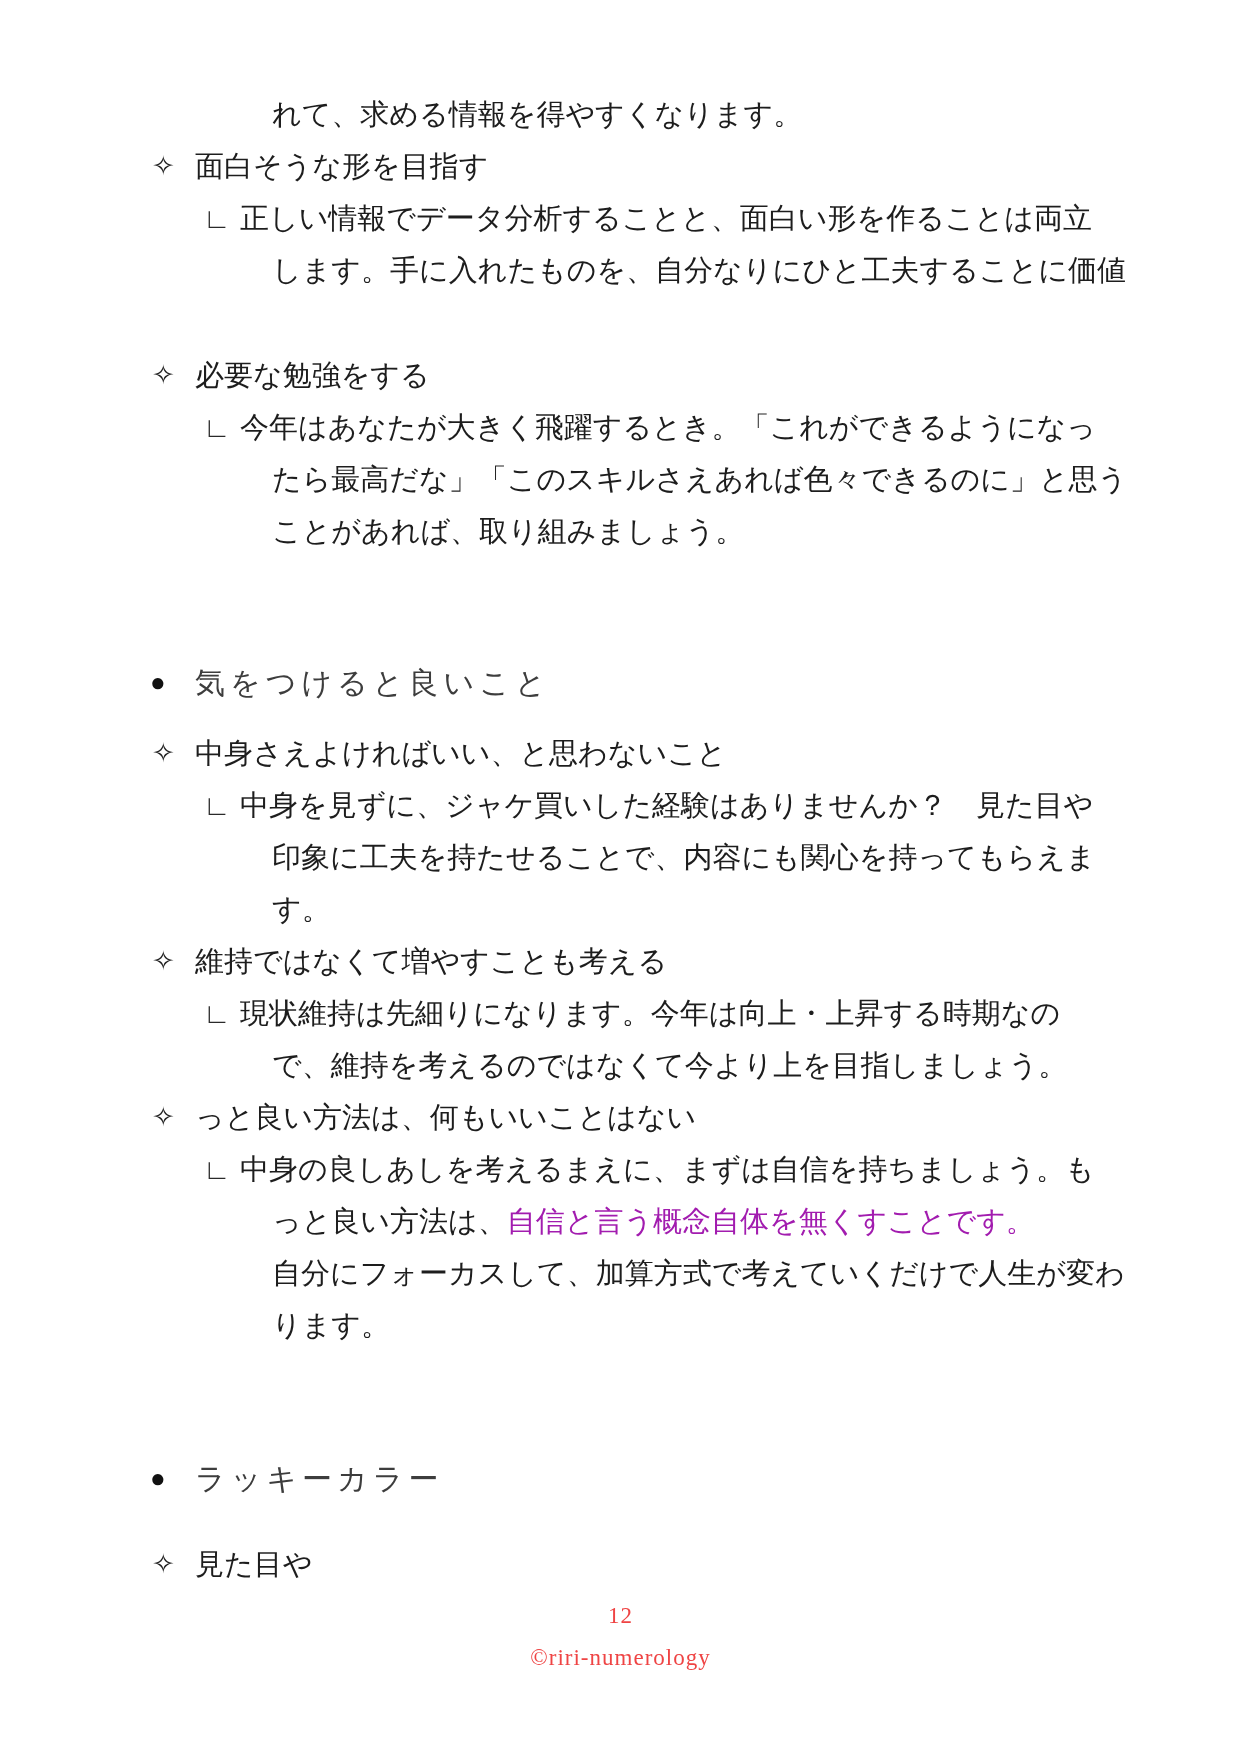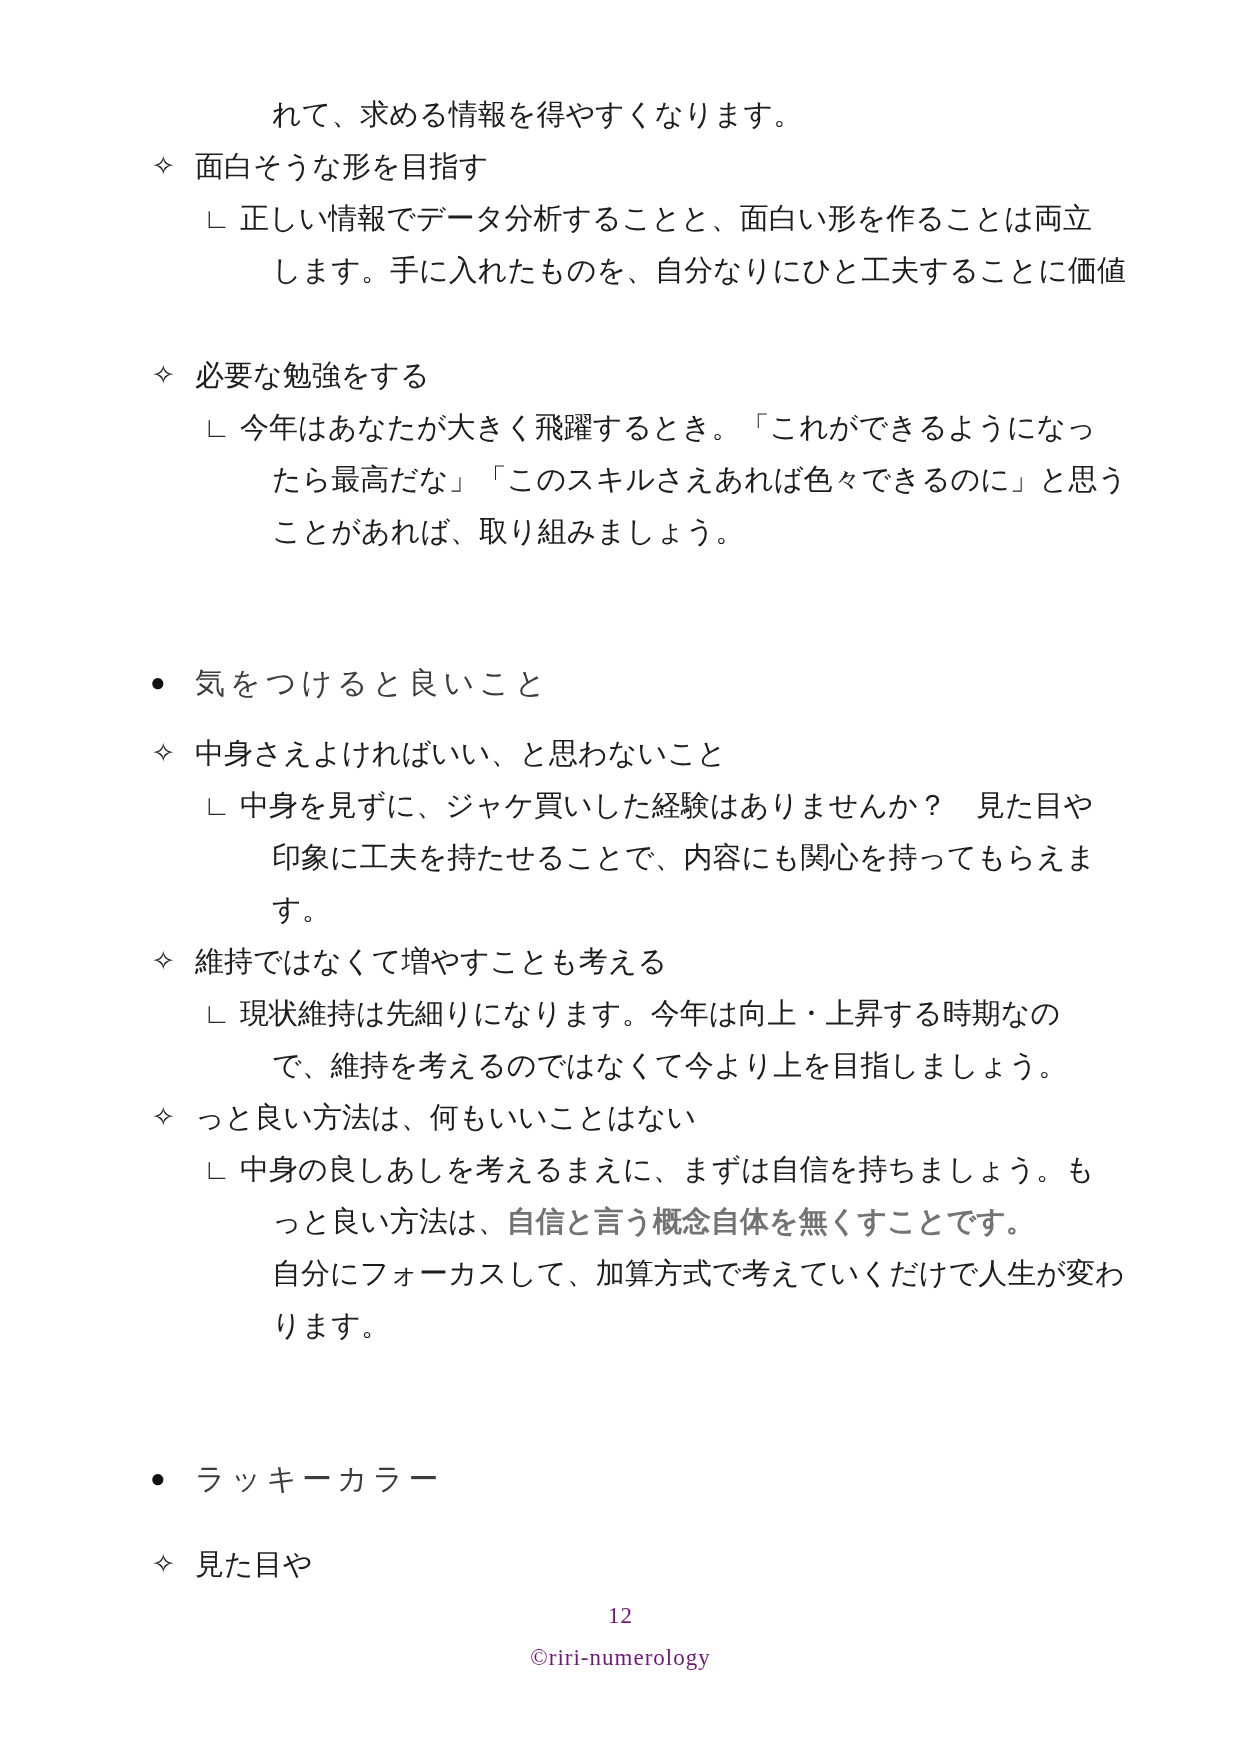--- a/index.html
+++ b/index.html
@@ -45,30 +45,30 @@
     color:#3d3d3d;
   }
   .m-section{
     display:inline-block;
     width:45px;
     font-size:26px;
     letter-spacing:0;
     color:#111111;
     line-height:35px;
   }
-  .bold{font-weight:bold;color:#737373;}
+  .bold{font-weight:normal;color:#a21caf;}
   .footer-line{
     position:absolute;
     left:0;
     width:1241px;
     text-align:center;
     font-size:23px;
     line-height:27px;
     letter-spacing:1px;
-    color:#701a75;
+    color:#ef4444;
   }
 </style>
 </head>
 <body>
 
 <div class="page">
 
   <div class="row line-row" style="top:98px">
     <span>れて、求める情報を得やすくなります。</span>
   </div>

